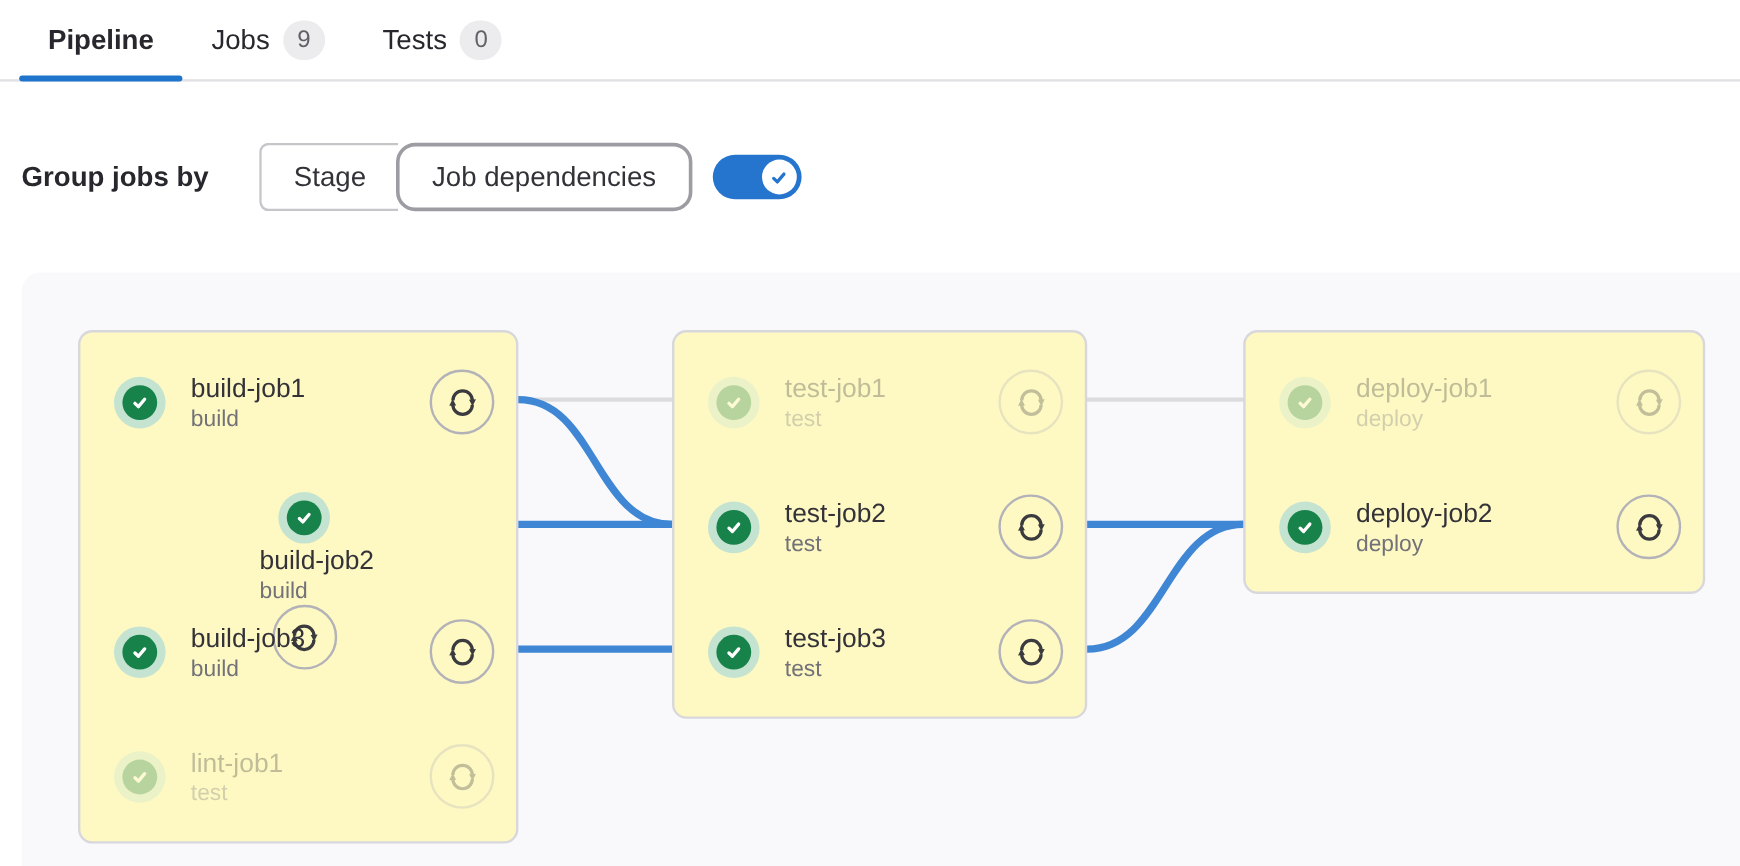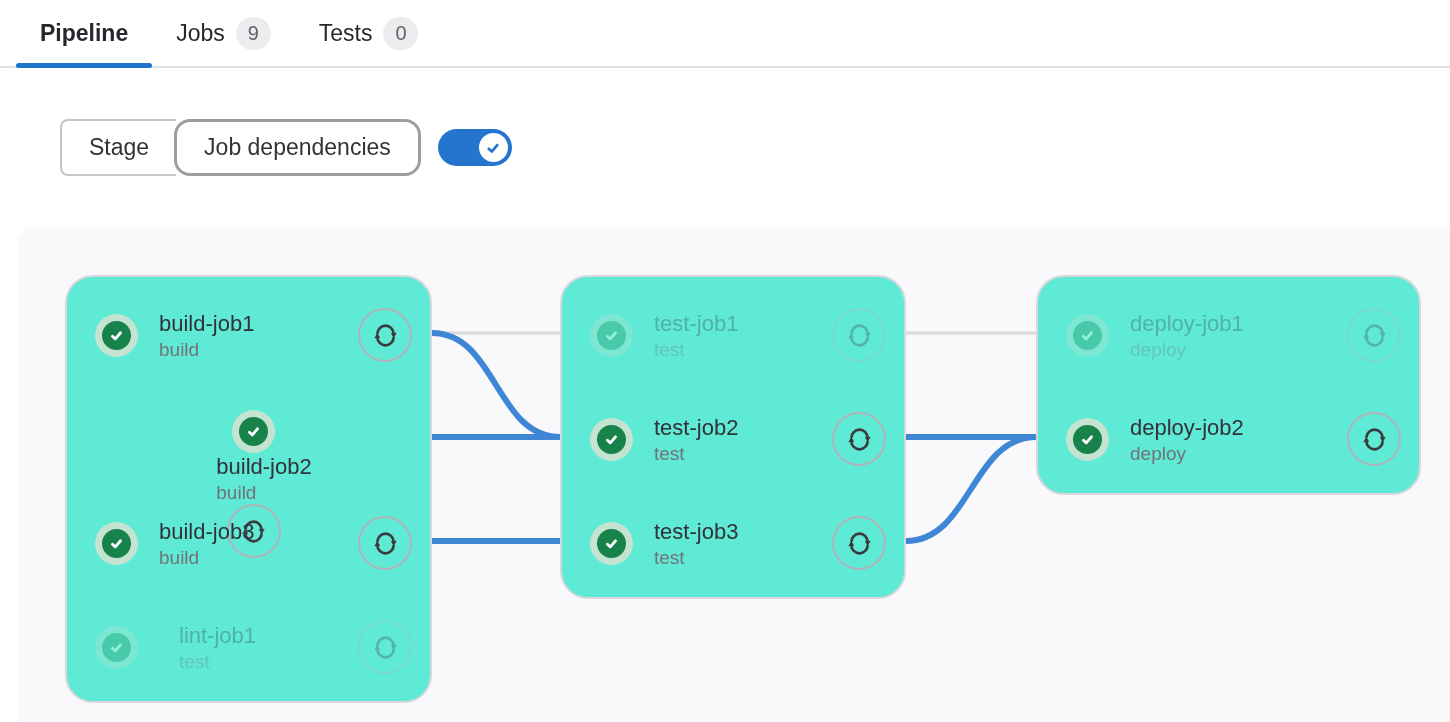--- a/index.html
+++ b/index.html
@@ -46,22 +46,22 @@
     position:absolute; top:4px; left:41px; width:29px; height:29px; border-radius:50%;
     background:#fff; display:flex; align-items:center; justify-content:center;
   }
   
   .panel {
     position:absolute; left:18px; top:227px; width:1448px; height:520px;
     background:var(--panel-bg); border-radius:16px;
   }
   .panel svg.links { position:absolute; left:0; top:0; }
   .job-card {
-    position:absolute; background:#5eead4; border:2px solid var(--card-border);
-    border-radius:28px;
+    position:absolute; background:#fef9c3; border:2px solid var(--card-border);
+    border-radius:12px;
   }
   .job-row {
     position:absolute; left:28px; right:18px; height:58px;
     display:flex; align-items:center;
   }
   .job-row.dimmed { opacity:.3; }
   .ci-icon {
     width:43px; height:43px; border-radius:50%; background:var(--halo);
     display:flex; align-items:center; justify-content:center; flex:none;
   }
@@ -95,20 +95,21 @@
       <span>Jobs</span>
       <span class="badge">9</span>
     </a>
     <a class="tab">
       <span>Tests</span>
       <span class="badge">0</span>
     </a>
   </header>
 
   <div class="controls">
+    <span class="ctl-label">Group jobs by</span>
     <div class="segmented">
       <button class="seg first">Stage</button>
       <button class="seg selected">Job dependencies</button>
     </div>
     <button class="toggle" aria-checked="true" role="switch">
       <span class="knob">
         <svg width="18" height="18" viewBox="0 0 16 16" fill="none">
           <path d="M4.2 8.6 L6.9 11.2 L11.8 5.4" stroke="var(--toggle)" stroke-width="2.4" stroke-linecap="round" stroke-linejoin="round"></path>
         </svg>
       </span>
@@ -195,21 +196,21 @@
                   <g fill="none" stroke="currentColor" stroke-width="1.6">
                     <path d="M3.2 7 A4.8 4.8 0 0 1 12.8 7"></path>
                     <path d="M12.8 9 A4.8 4.8 0 0 1 3.2 9"></path>
                   </g>
                   <path fill="currentColor" d="M12.9 9.8 L11.2 6.6 L14.6 6.4 Z"></path>
                   <path fill="currentColor" d="M3.1 6.2 L4.8 9.4 L1.4 9.6 Z"></path>
                 </svg>
               </span>
             </button>
           </div>
-          <div class="job-row dimmed" style="top: 341px; gap: 20px;">
+          <div class="job-row dimmed" style="top: 341px;">
             <span class="ci-icon">
               <span class="ci-inner">
                 <svg width="17" height="17" viewBox="0 0 16 16" fill="none">
                   <path d="M4.2 8.6 L6.9 11.2 L11.8 5.4" stroke="#fff" stroke-width="2.6" stroke-linecap="round" stroke-linejoin="round"></path>
                 </svg>
               </span>
             </span>
             <span class="jobtext">
               <a class="jobname">lint-job1</a>
               <div class="jobstage">test</div>

